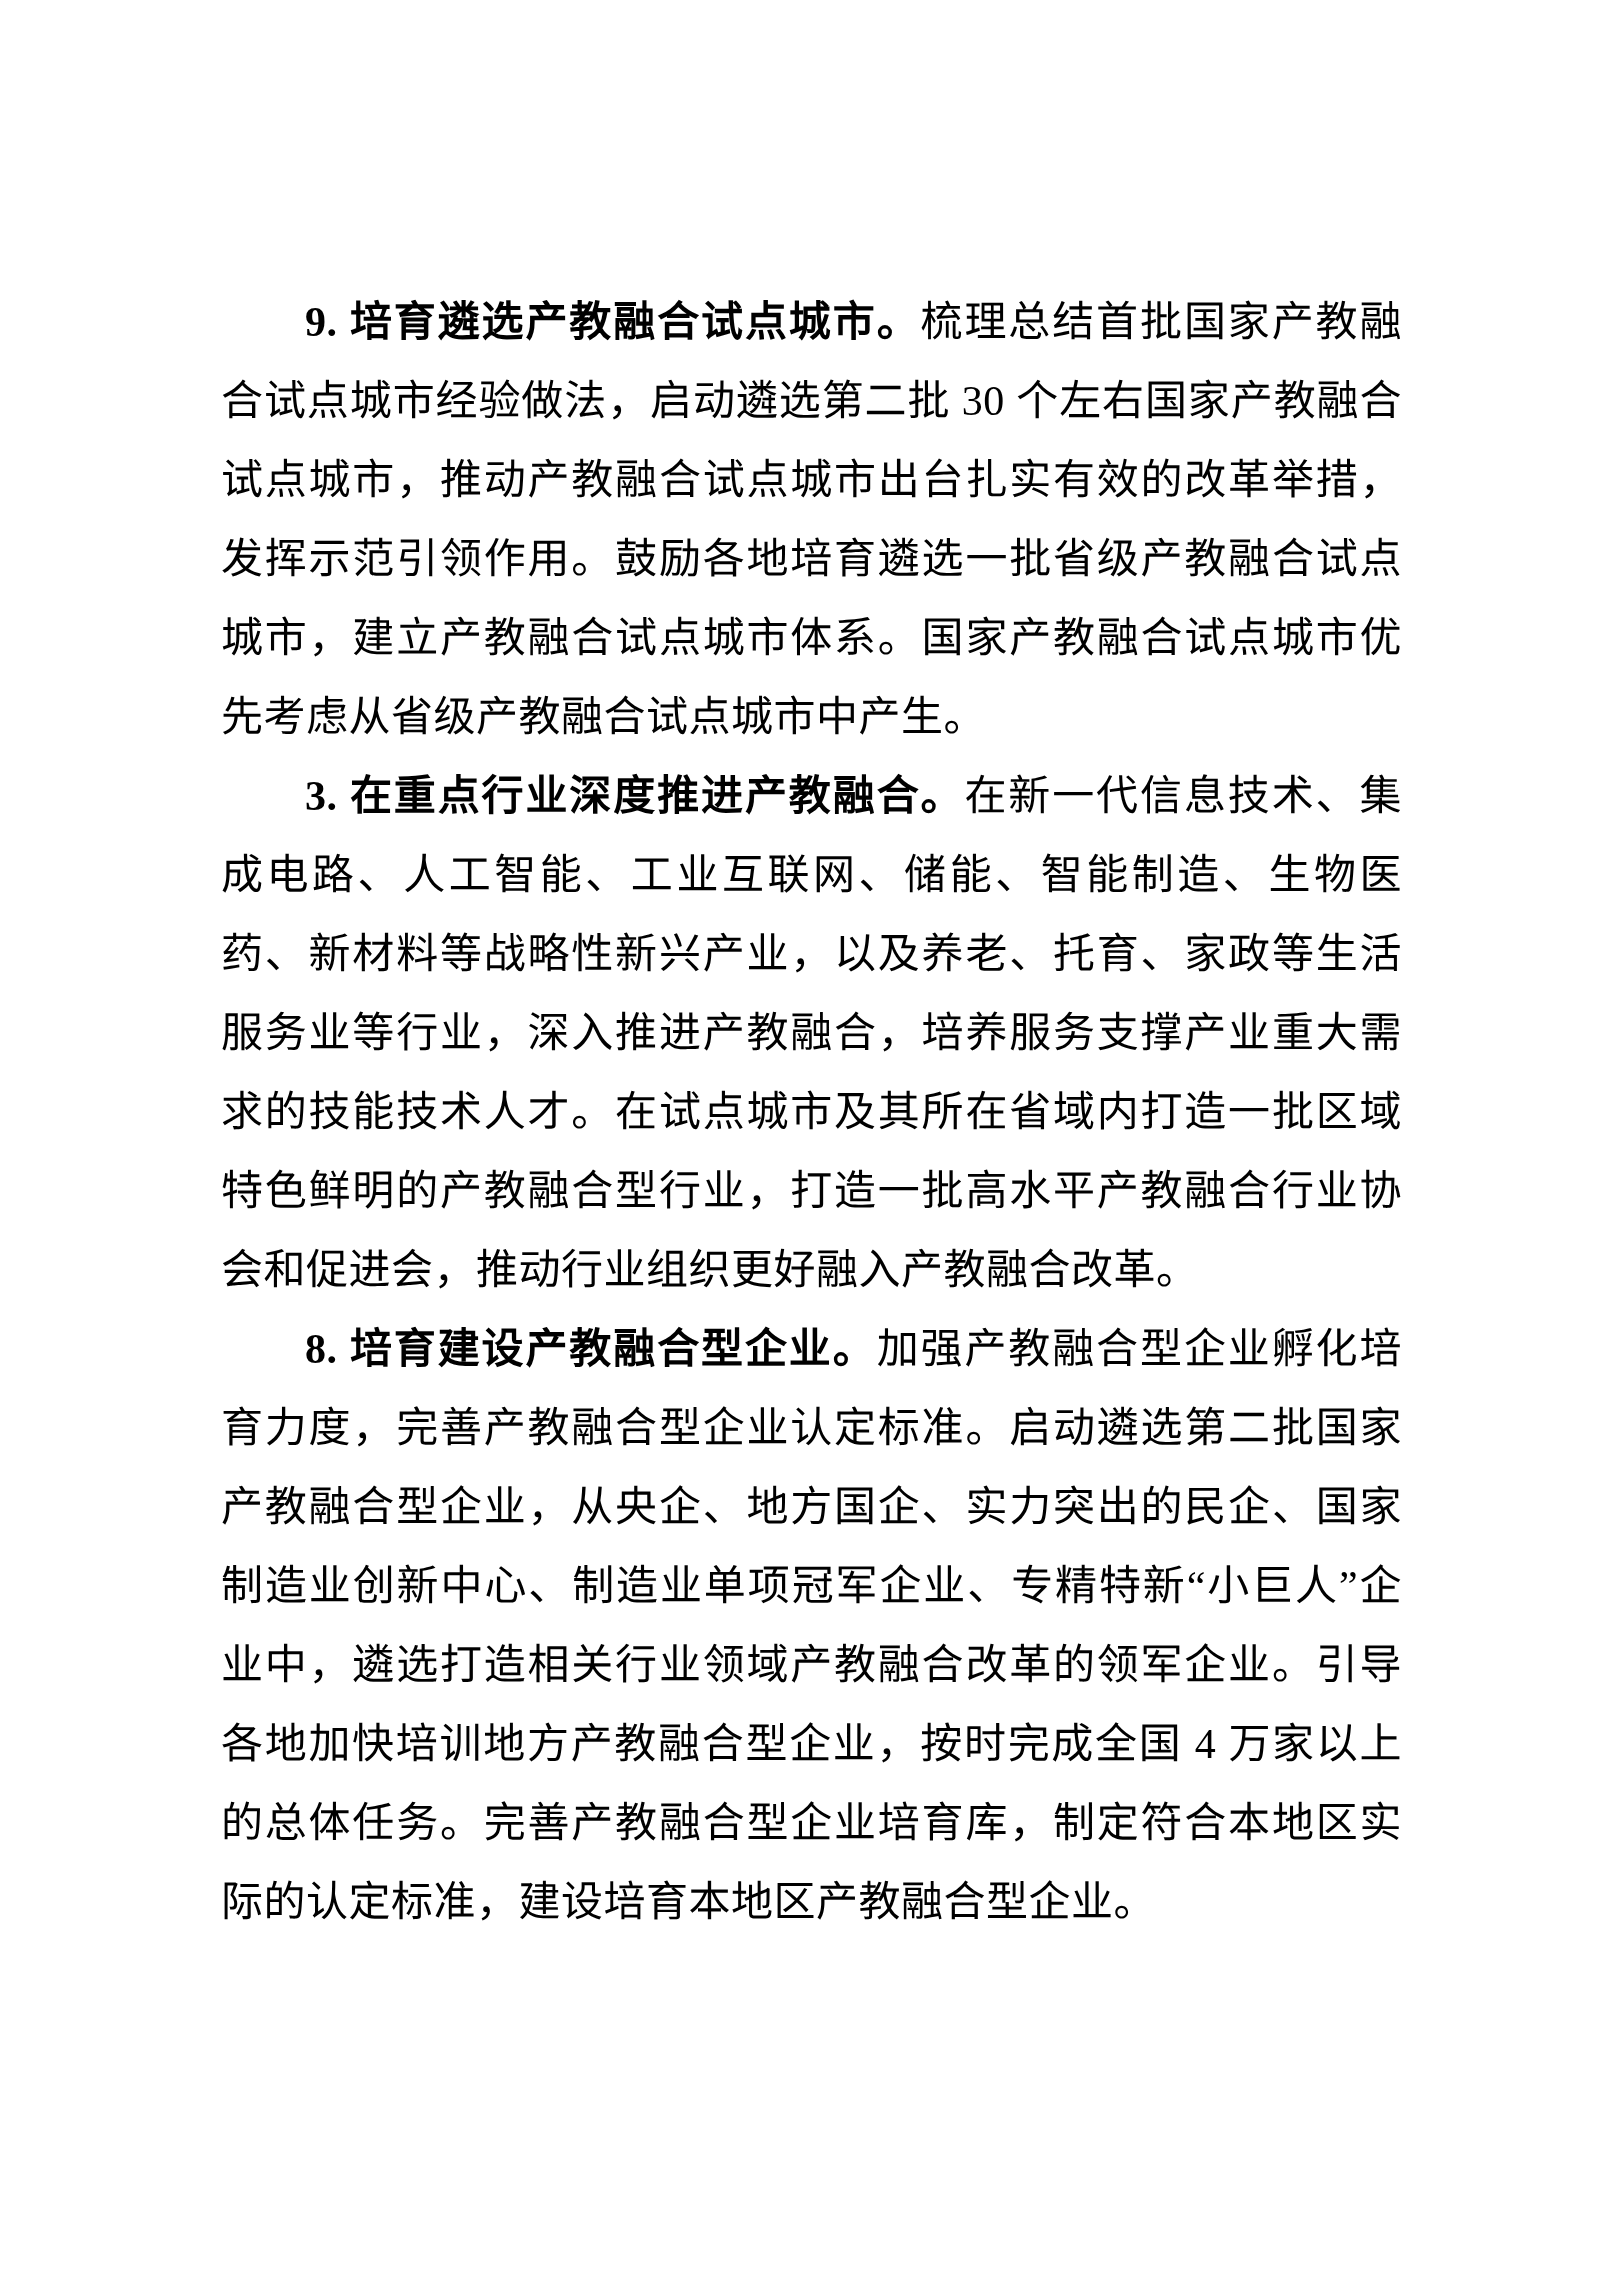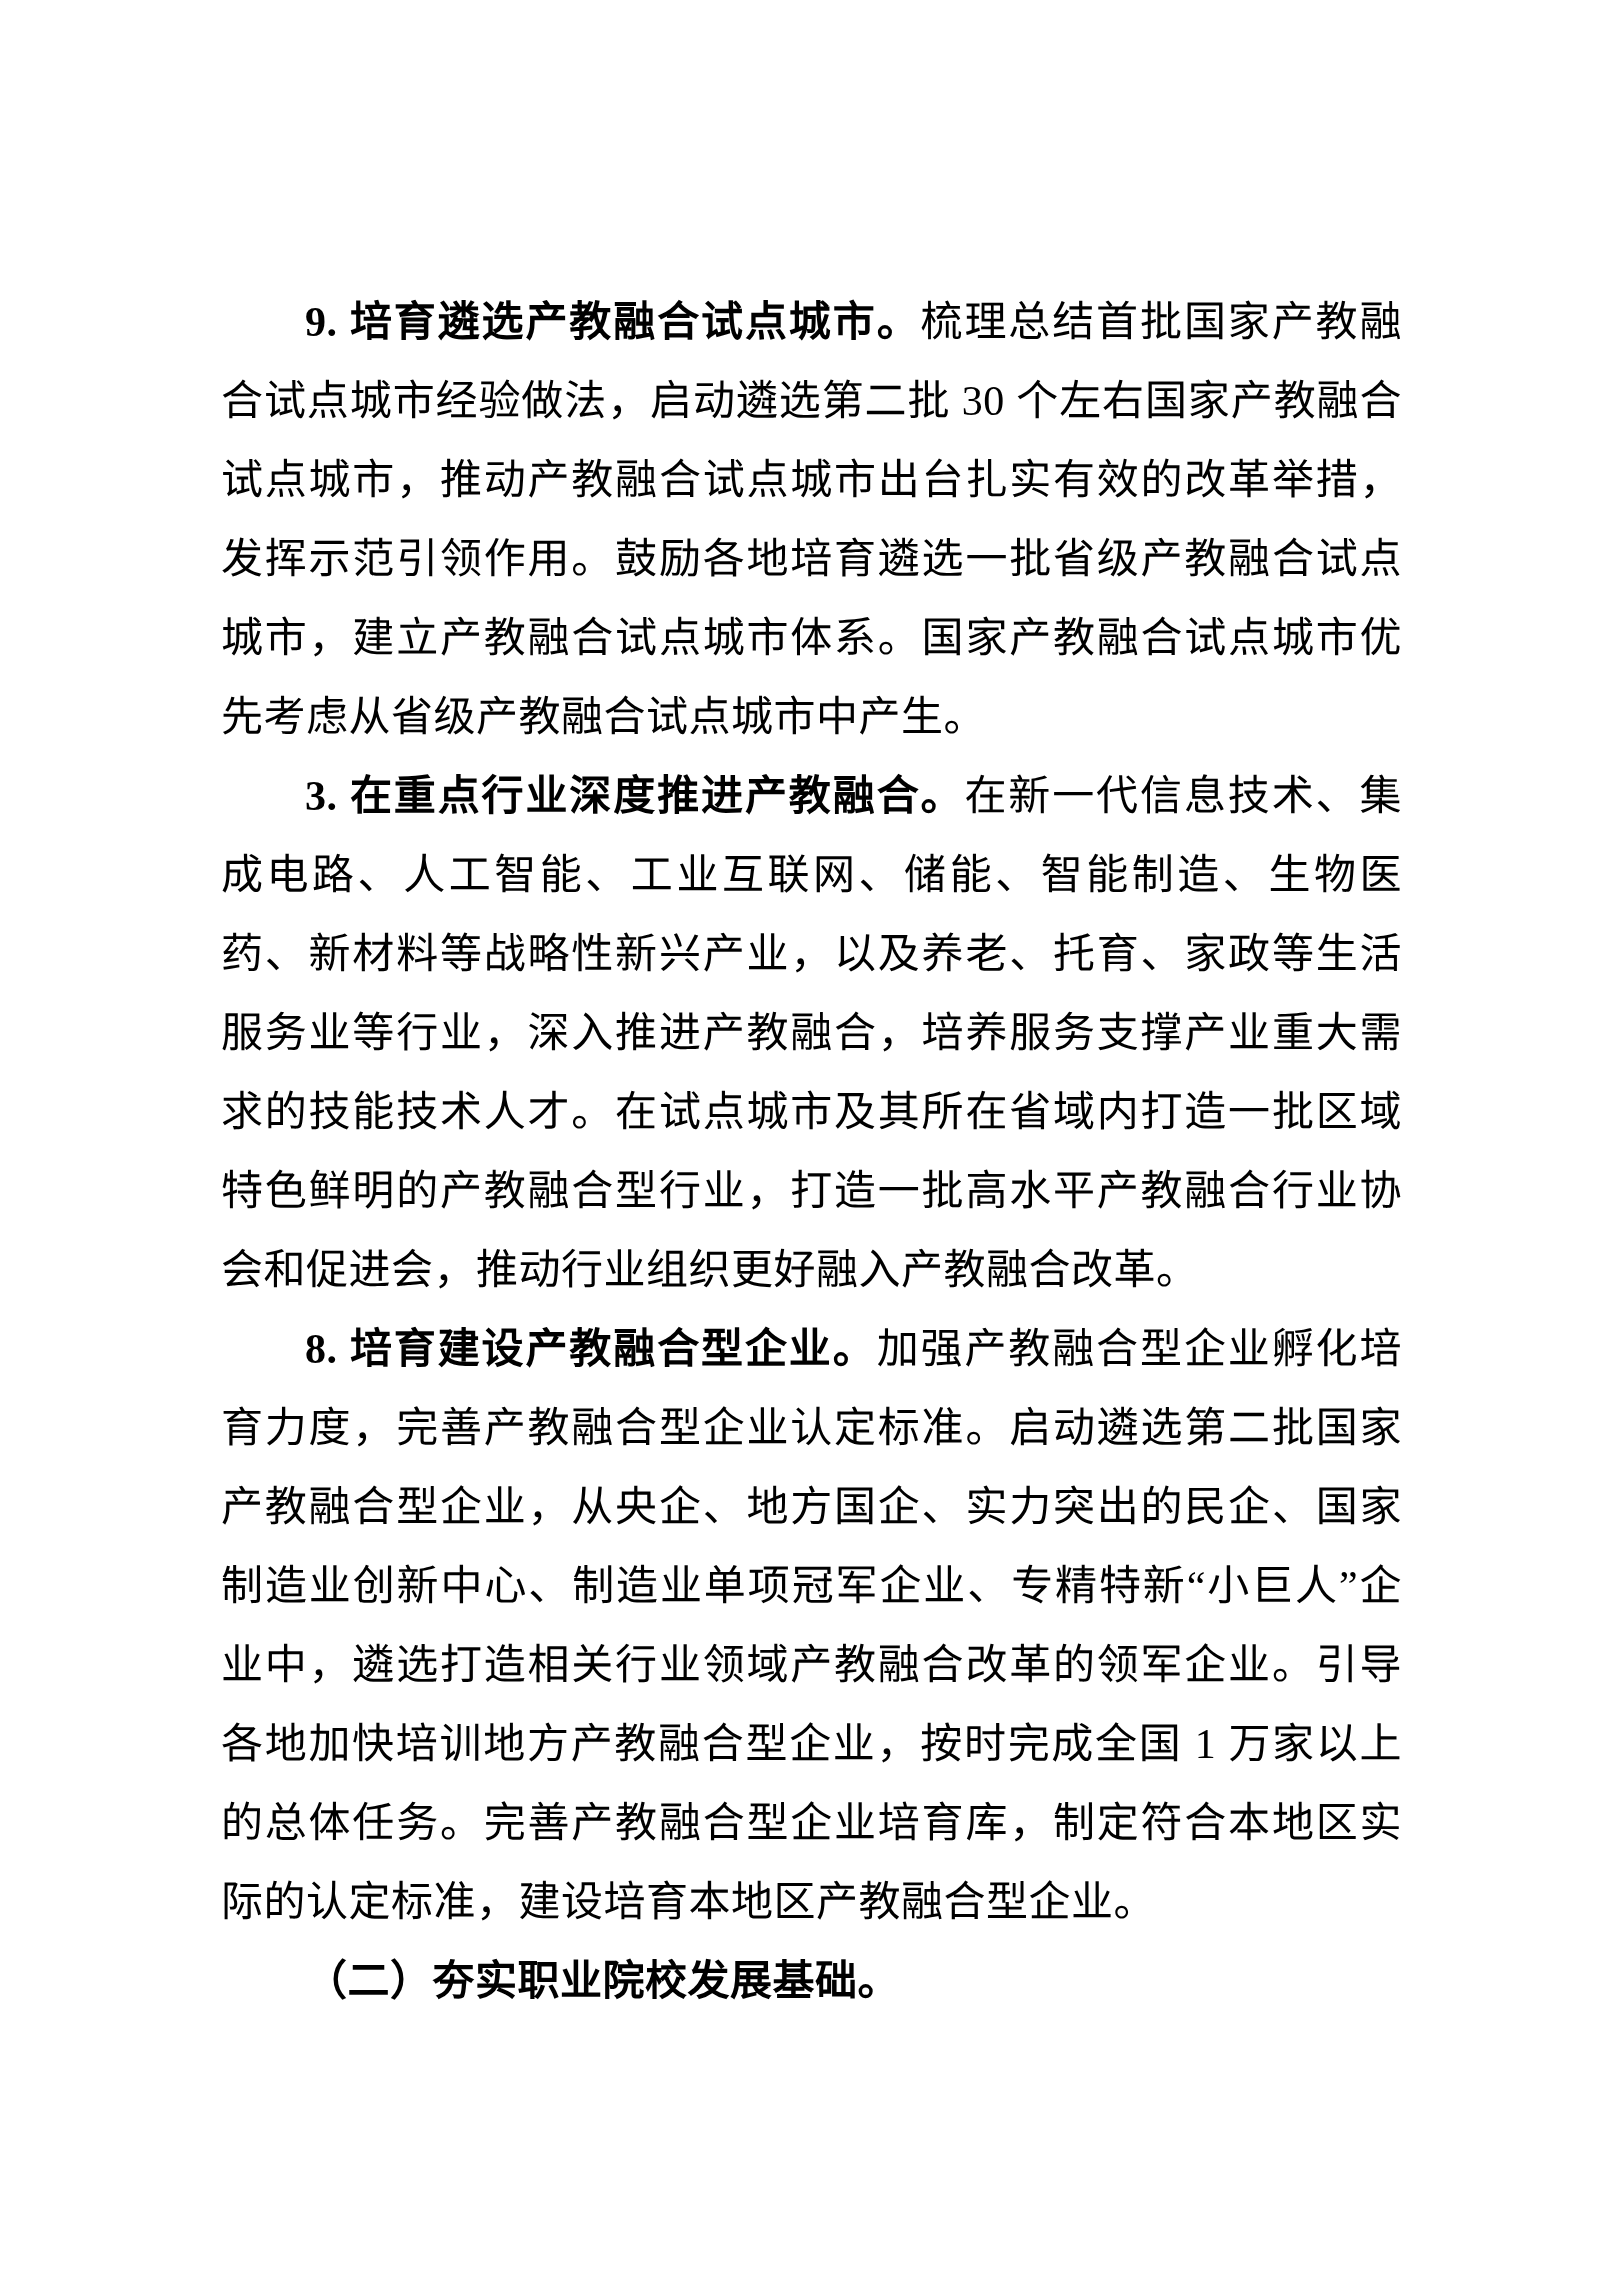--- a/index.html
+++ b/index.html
@@ -52,19 +52,18 @@
 </head>
 <body>
 
 <div class="sheet">
   <div class="text-block">
 
     <p class="para"><b class="head">9. 培育遴选产教融合试点城市。</b><span class="body-run">梳理总结首批国家产教融合试点城市经验做法，启动遴选第二批 30 个左右国家产教融合试点城市，推动产教融合试点城市出台扎实有效的改革举措，发挥示范引领作用。鼓励各地培育遴选一批省级产教融合试点城市，建立产教融合试点城市体系。国家产教融合试点城市优先考虑从省级产教融合试点城市中产生。</span></p>
 
     <p class="para"><b class="head">3. 在重点行业深度推进产教融合。</b><span class="body-run">在新一代信息技术、集成电路、人工智能、工业互联网、储能、智能制造、生物医药、新材料等战略性新兴产业，以及养老、托育、家政等生活服务业等行业，深入推进产教融合，培养服务支撑产业重大需求的技能技术人才。在试点城市及其所在省域内打造一批区域特色鲜明的产教融合型行业，打造一批高水平产教融合行业协会和促进会，推动行业组织更好融入产教融合改革。</span></p>
 
-    <p class="para"><b class="head">8. 培育建设产教融合型企业。</b><span class="body-run">加强产教融合型企业孵化培育力度，完善产教融合型企业认定标准。启动遴选第二批国家产教融合型企业，从央企、地方国企、实力突出的民企、国家制造业创新中心、制造业单项冠军企业、专精特新“小巨人”企业中，遴选打造相关行业领域产教融合改革的领军企业。引导各地加快培训地方产教融合型企业，按时完成全国 1 万家以上的总体任务。完善产教融合型企业培育库，制定符合本地区实际的认定标准，建设培育本地区产教融合型企业。</span></p>
+    <p class="para"><b class="head">8. 培育建设产教融合型企业。</b><span class="body-run">加强产教融合型企业孵化培育力度，完善产教融合型企业认定标准。启动遴选第二批国家产教融合型企业，从央企、地方国企、实力突出的民企、国家制造业创新中心、制造业单项冠军企业、专精特新“小巨人”企业中，遴选打造相关行业领域产教融合改革的领军企业。引导各地加快培训地方产教融合型企业，按时完成全国 4 万家以上的总体任务。完善产教融合型企业培育库，制定符合本地区实际的认定标准，建设培育本地区产教融合型企业。</span></p>
 
-    <p class="para section-head"><b class="head">（二）夯实职业院校发展基础。</b><span class="body-run"></span></p>
 
   </div>
 </div>
 
 
 </body></html>

